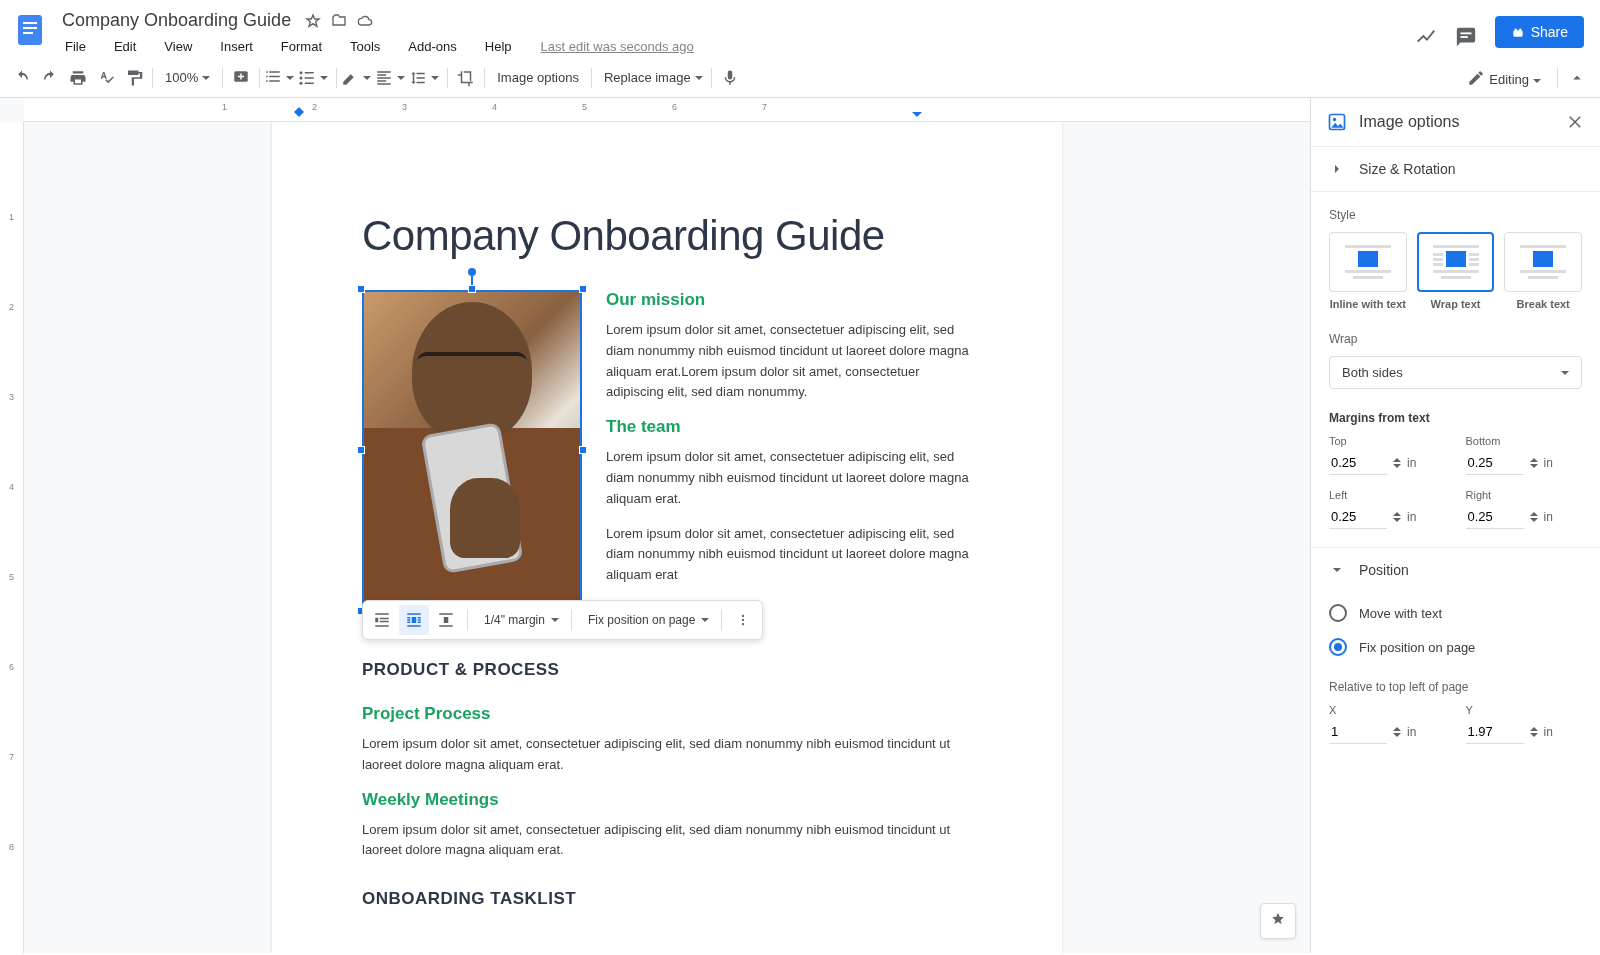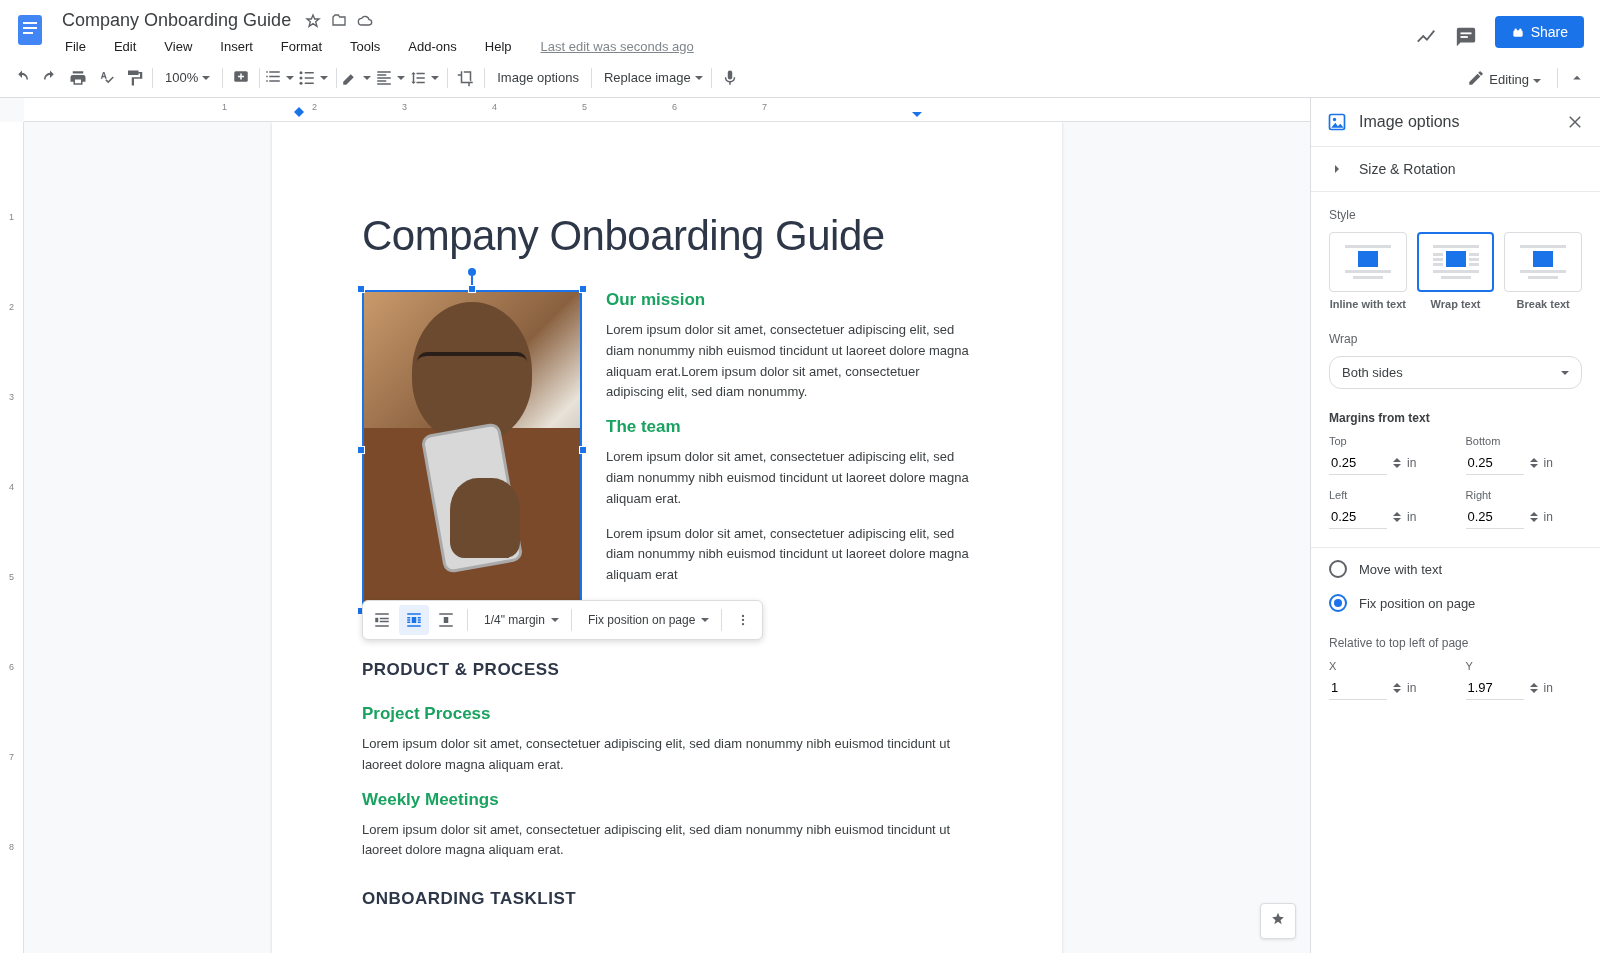--- a/index.html
+++ b/index.html
@@ -87,21 +87,21 @@
   .sp-body { padding: 4px 18px 18px 18px; }
   .sp-sublabel { font-size:12px; color:#5f6368; margin: 12px 0 10px 0; }
   .style-opts { display:flex; gap:10px; }
   .style-opt { flex:1; text-align:center; cursor:pointer; }
   .style-box { height:60px; border:1px solid #dadce0; border-radius:4px; padding:8px; display:flex; flex-direction:column; gap:3px; align-items:center; justify-content:center; }
   .style-box.sel { border:2px solid #1a73e8; padding:7px; }
   .style-box .sq { width:20px; height:16px; background:#1a73e8; }
   .style-box .ln { width:46px; height:3px; background:#dadce0; }
   .style-box .ln.s { width:30px; }
   .style-cap { font-size:11px; color:#5f6368; margin-top:6px;font-weight:bold; }
-  .dropdown { border:1px solid #dadce0; border-radius:12px; padding:8px 12px; display:flex; justify-content:space-between; align-items:center; cursor:pointer; font-size:13px; }
+  .dropdown { border:1px solid #dadce0; border-radius:4px; padding:8px 12px; display:flex; justify-content:space-between; align-items:center; cursor:pointer; font-size:13px; }
   .margin-grid { display:grid; grid-template-columns:1fr 1fr; gap: 14px 20px; margin-top:6px; }
   .mfield .mlbl { font-size:11px; color:#5f6368; margin-bottom:4px; }
   .mfield .minput { display:flex; align-items:center; gap:6px; }
   .mfield input { width:58px; border:none; border-bottom:1px solid #dadce0; padding:4px 2px; font-size:13px; outline:none; }
   .stepper { display:flex; flex-direction:column; gap:0; }
   .stepper .up,.stepper .dn{width:0;height:0;border:4px solid transparent;cursor:pointer;}
   .stepper .up{border-bottom-color:#5f6368;margin-bottom:2px;}
   .stepper .dn{border-top-color:#5f6368;}
   .unit{font-size:12px;color:#5f6368;}
   .radio-row { display:flex; align-items:center; gap:12px; padding:8px 0; cursor:pointer; }
@@ -501,20 +501,26 @@
                   <div class="dn"></div>
                 </div>
                 <span class="unit">in</span>
               </div>
           </div>
         </div>
       </div>
     </div>
 
     <div class="sp-section">
+      <div class="sp-row">
+        <svg width="16" height="16" viewBox="0 0 24 24">
+            <path fill="#5f6368" d="M6 9l6 6 6-6z"></path>
+          </svg>
+        <span class="lbl">Position</span>
+      </div>
       <div class="sp-body">
         <div class="radio-row">
           <div class="radio"></div>
             <span>Move with text</span>
         </div>
         <div class="radio-row">
           <div class="radio sel"></div>
             <span>Fix position on page</span>
         </div>
         <div class="sp-sublabel" style="margin-top:16px">Relative to top left of page</div>

